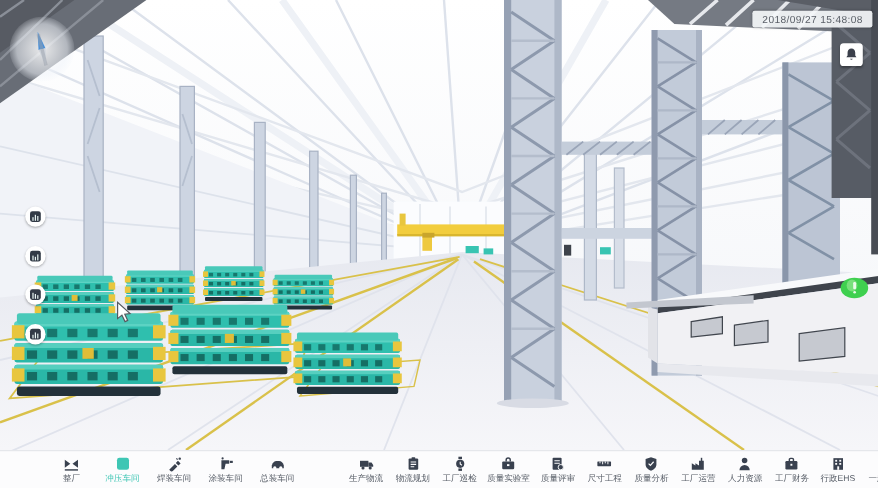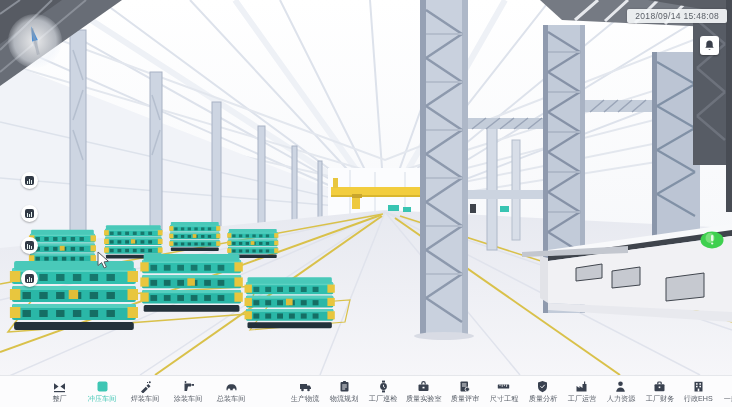--- a/index.html
+++ b/index.html
@@ -224,21 +224,21 @@
       <rect x="693" y="10" width="36" height="155" fill="#575c65"></rect>
       <path d="M697,20 L725,44 M725,44 L697,68 M697,68 L725,92 M725,92 L697,116 M697,116 L725,140" stroke="#6d727c" stroke-width="2.5" fill="none"></path>
       <rect x="726" y="0" width="6" height="212" fill="#484c54"></rect>
     </g>
 
     <g transform="translate(98,252)">
       <path d="M0,0 L0,13.5 L3.6,10.6 L6.2,16 L8.4,15 L6,9.9 L10.4,9.3 Z" fill="#ffffff" stroke="#555a60" stroke-width="1"></path>
     </g>
   </svg>
 
-  <div class="clock">2018/09/14 15:48:08</div>
+  <div class="clock">2018/09/27 15:48:08</div>
 
   <div class="bellbtn">
     <svg class="ticon" viewBox="0 0 13 13" width="11" height="11">
       <path d="M6.5,1.5 c2,0 3.2,1.5 3.2,3.4 v2.3 l1,1.6 H2.3 l1,-1.6 V4.9 c0,-1.9 1.2,-3.4 3.2,-3.4 Z" fill="#3a3f4a"></path>
       <path d="M5.4,10 a1.2,1.2 0 0 0 2.2,0 Z" fill="#3a3f4a"></path>
     </svg>
   </div>
 
   <div class="compass">
     <svg width="30" height="34" viewBox="0 0 30 34">

